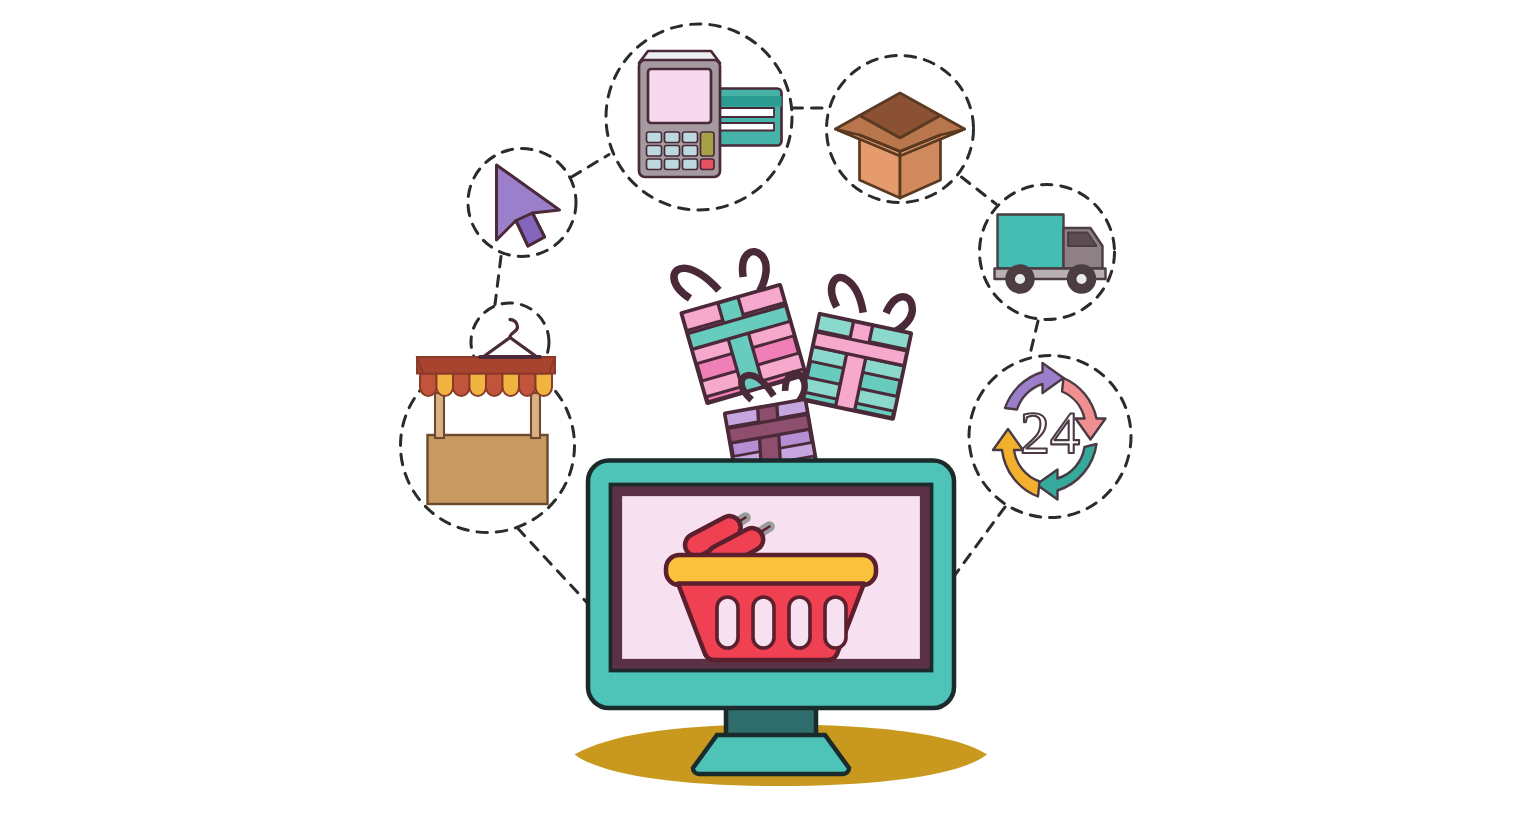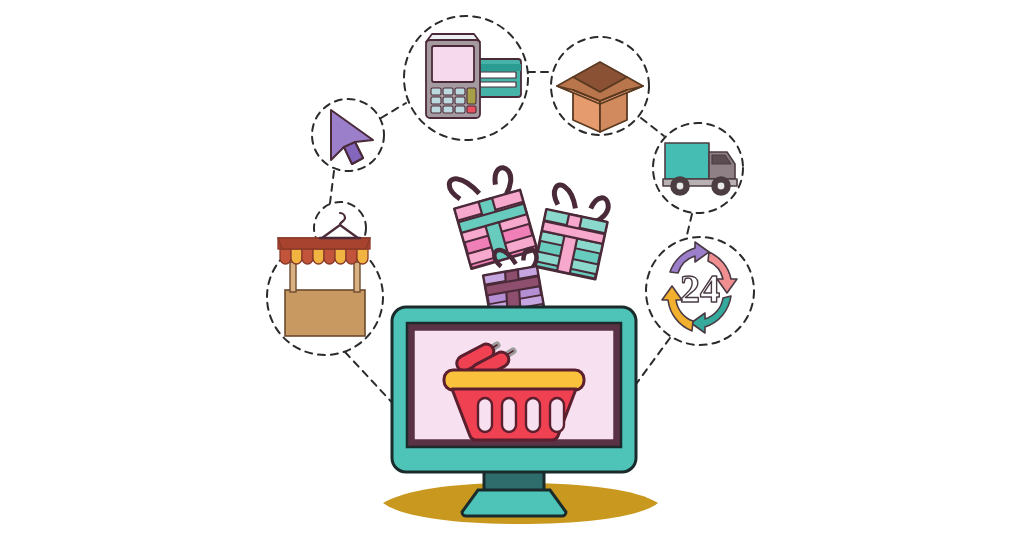--- a/index.html
+++ b/index.html
@@ -1,17 +1,17 @@
 <!DOCTYPE html>
 <html><head>
 <meta charset="utf-8">
 <style>
   html,body{margin:0;padding:0;background:#ffffff;}
   body{width:1024px;height:547px;overflow:hidden;font-family:"Liberation Sans",sans-serif;}
-  #stage{position:relative;width:1024px;height:547px;background:#ffffff;font-weight:bold;}
+  #stage{position:relative;width:1024px;height:547px;background:#ffffff;}
   #stage svg{display:block;}
 </style>
 </head>
 <body>
 
 <div id="stage">
   <svg width="1024" height="547" viewBox="0 0 1024 547" xmlns="http://www.w3.org/2000/svg">
 
     <g fill="none" stroke="#2b2b2b" stroke-width="2" stroke-dasharray="7 6" stroke-linecap="round">
       <path d="M381,118 L406,103"></path>

